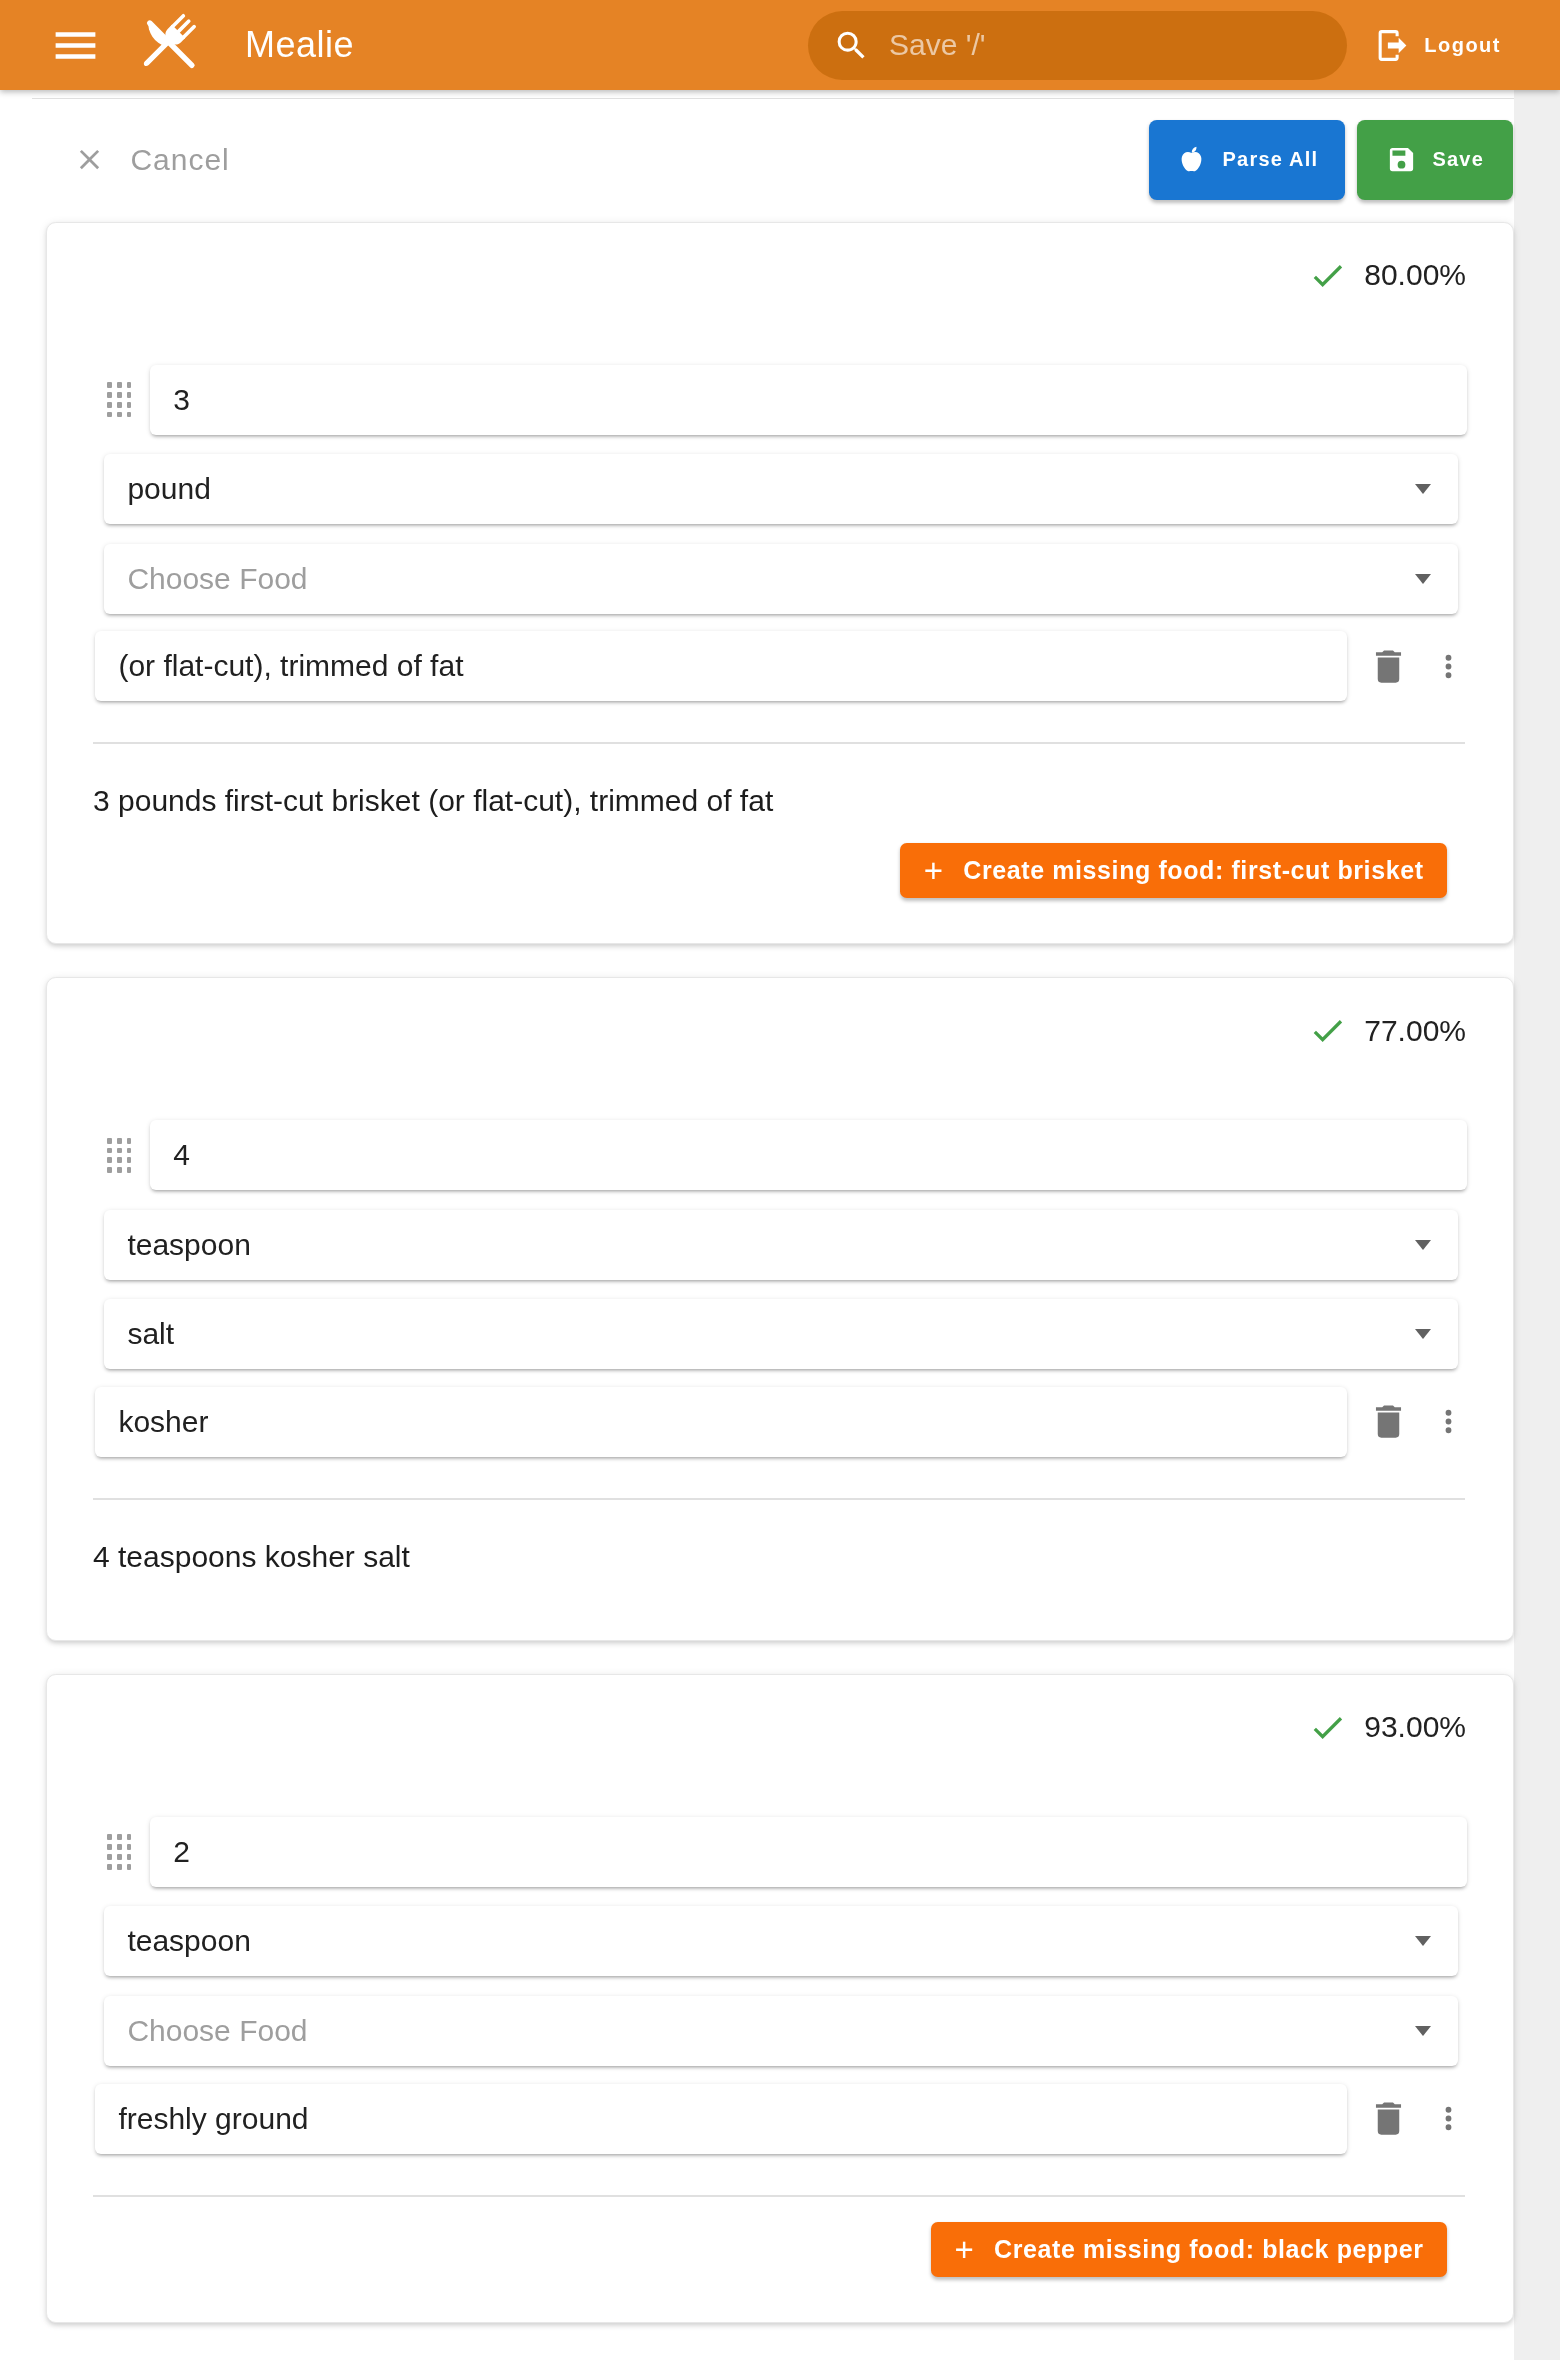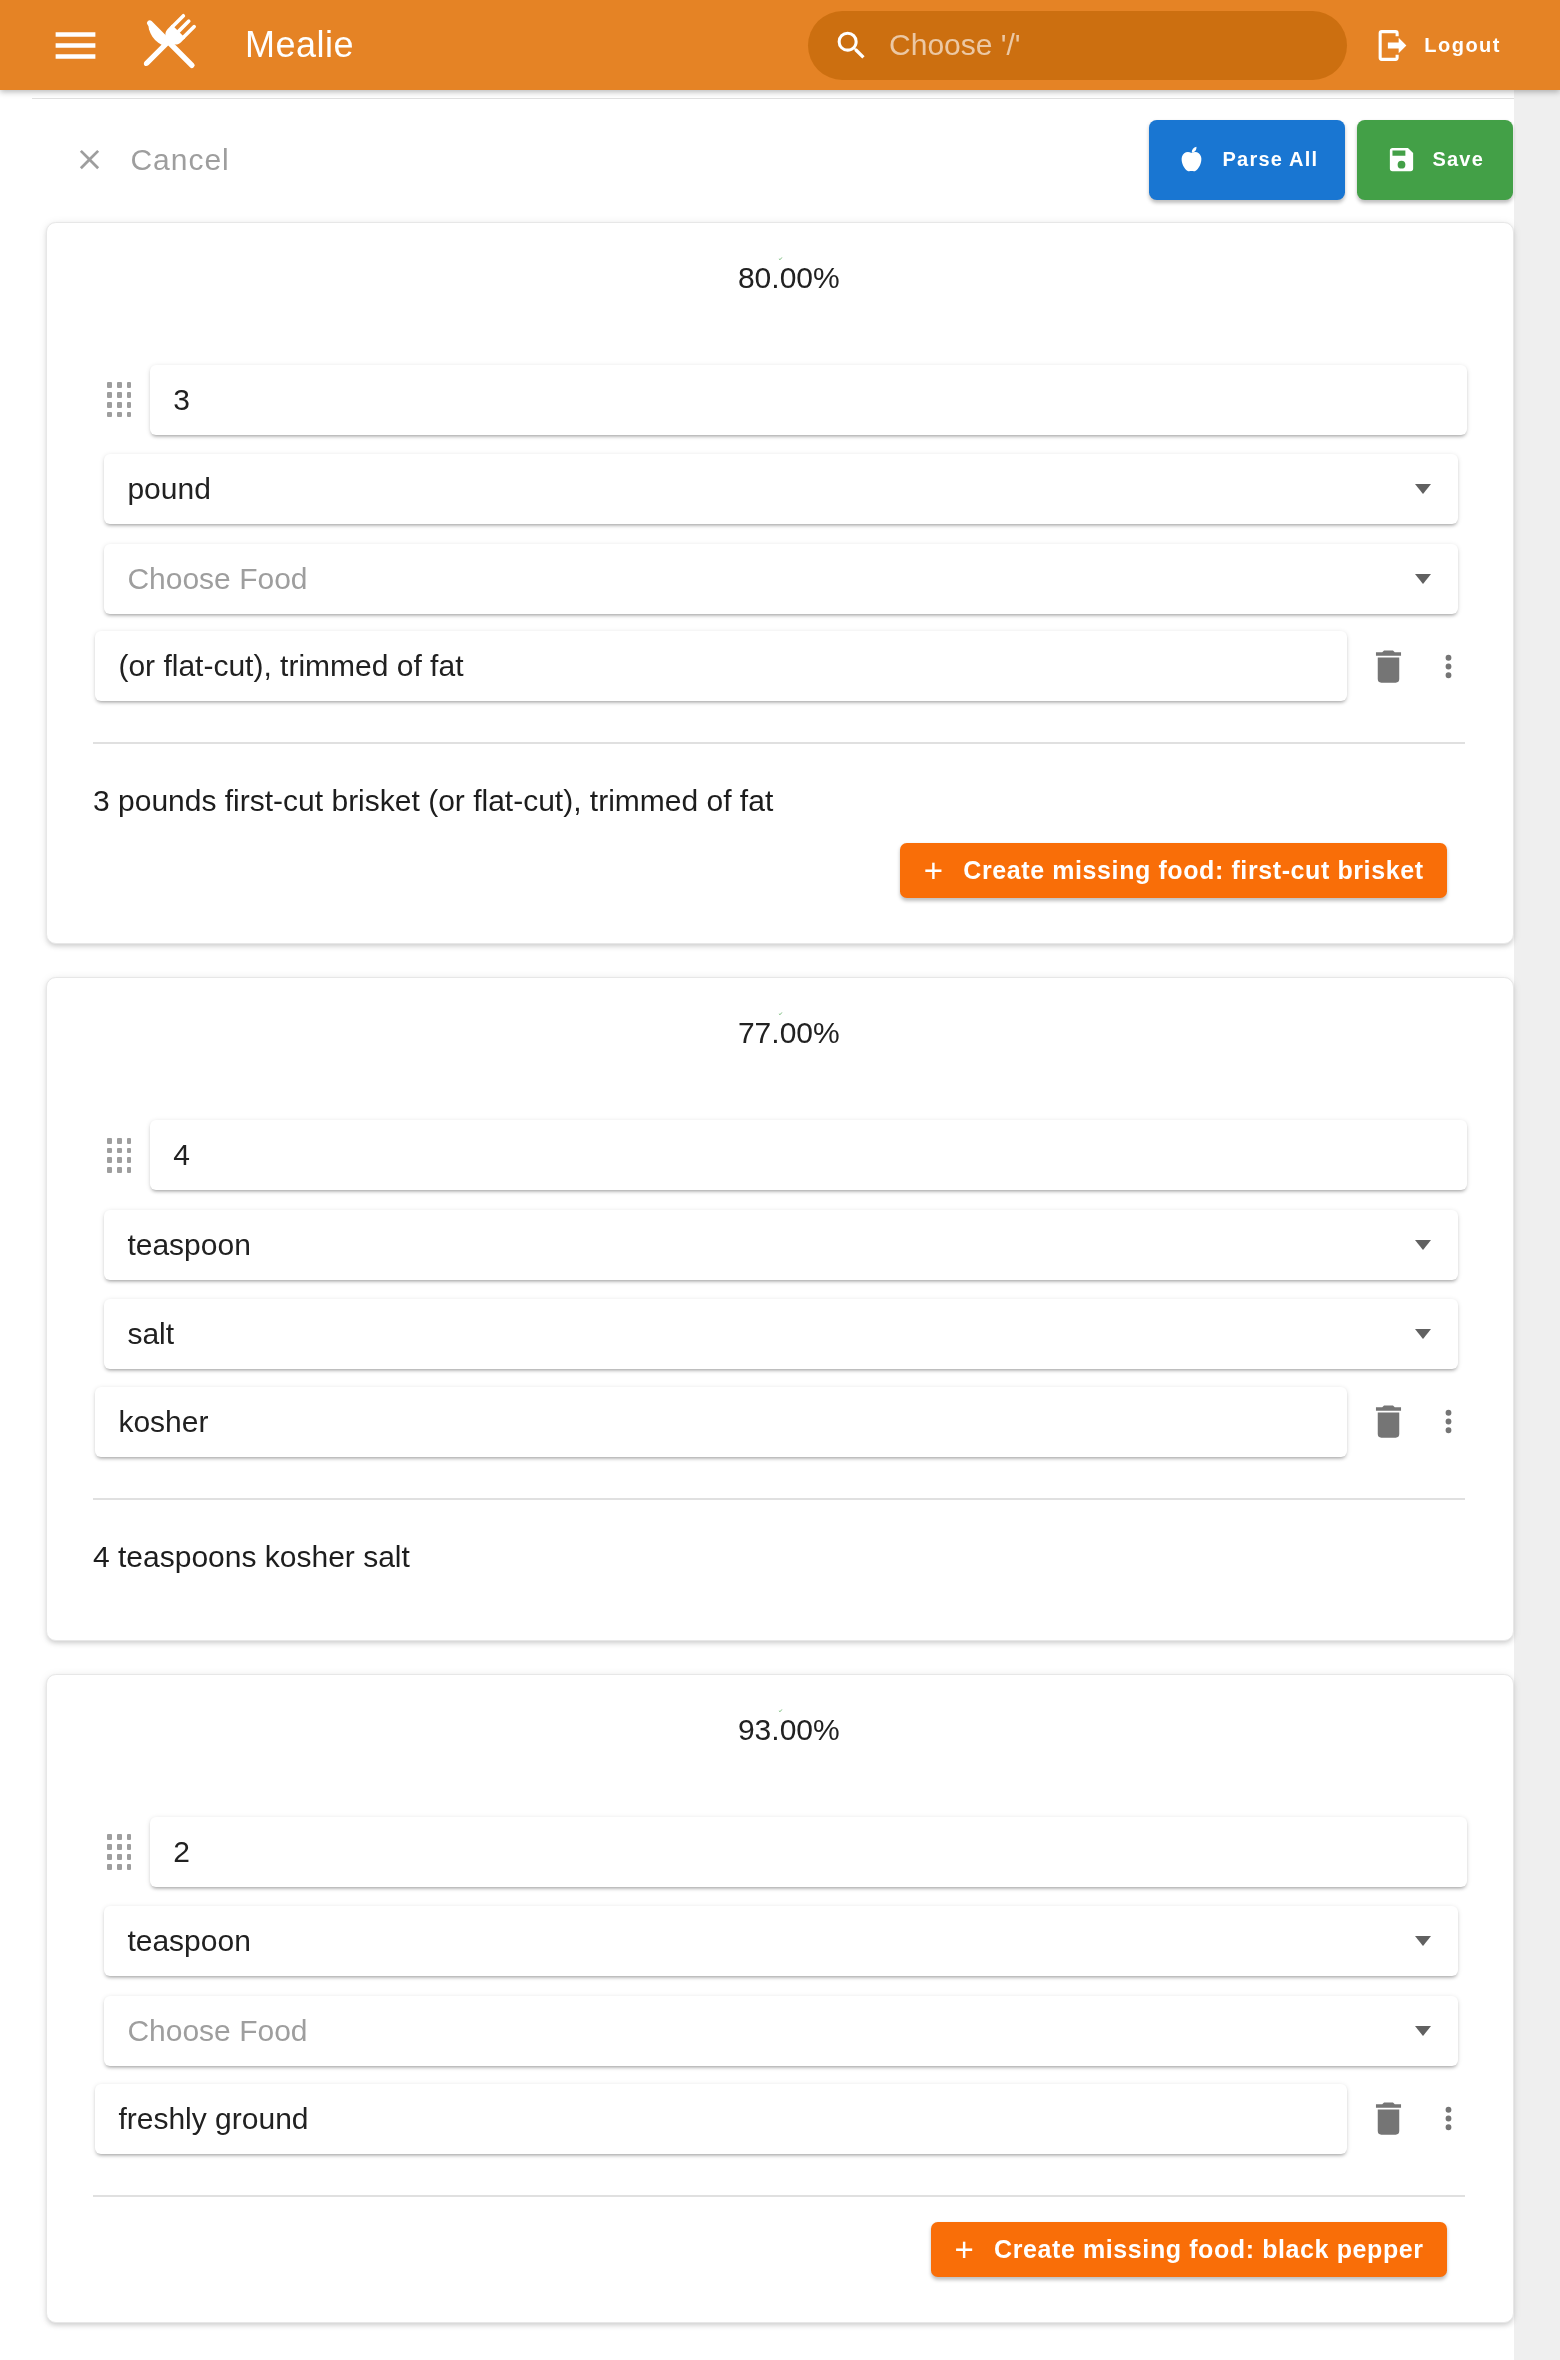--- a/index.html
+++ b/index.html
@@ -56,21 +56,21 @@
   
   .card {
     background:#fff; border:1px solid #e7e7e7; border-radius:9.8px;
     margin:0 46px 33px 46px;
     box-shadow:0 2.9px 4.9px -1px rgba(0,0,0,.16), 0 1px 9.8px rgba(0,0,0,.07);
     padding-bottom:45px;
   }
   .card.clipped { margin-bottom:0; }
   .card.pad-lg { padding-bottom:66px; }
 
-  .conf-row { display:flex; justify-content:flex-end; align-items:center; margin:33px 47px 0 47px; height:39px;flex-direction:column; }
+  .conf-row { display:flex; justify-content:flex-end; align-items:center; margin:33px 47px 0 47px; height:39px; }
   .conf-row svg { width:39px; height:39px; color:#43A047; }
   .conf-value { font-size:30px; color:#212121; margin-left:17.6px; }
 
   .qty-row { display:flex; align-items:center; margin:70px 46px 0 60px; }
   .drag-handle {
     display:grid; grid-template-columns:repeat(3,4.9px); gap:3.9px 4.9px;
     cursor:grab; flex:0 0 auto;
   }
   .drag-handle i { width:4.9px; height:5.9px; background:#9e9e9e; border-radius:1px; display:block; }
 
@@ -131,21 +131,21 @@
       <path d="M12.6 2 C9.8 4.2 9.1 8.2 10.8 11.5 L12.6 11.5 Z"></path>
       <rect x="11.5" y="2" width="1.7" height="20" rx="0.8"></rect>
     </g>
   </svg>
   <span class="app-title">Mealie</span>
   <div class="spacer"></div>
   <div class="searchbox">
     <svg class="mag" viewBox="0 0 24 24" fill="currentColor">
         <path d="M9.5,3A6.5,6.5 0 0,1 16,9.5C16,11.11 15.41,12.59 14.44,13.73L14.71,14H15.5L20.5,19L19,20.5L14,15.5V14.71L13.73,14.44C12.59,15.41 11.11,16 9.5,16A6.5,6.5 0 0,1 3,9.5A6.5,6.5 0 0,1 9.5,3M9.5,5C7,5 5,7 5,9.5C5,12 7,14 9.5,14C12,14 14,12 14,9.5C14,7 12,5 9.5,5Z"></path>
       </svg>
-    <span class="search-ph">Choose '/'</span>
+    <span class="search-ph">Save '/'</span>
   </div>
   <div class="logout">
     <svg viewBox="0 0 24 24" fill="currentColor">
         <path d="M16,17V14H9V10H16V7L21,12L16,17M14,2A2,2 0 0,1 16,4V6H14V4H5V20H14V18H16V20A2,2 0 0,1 14,22H5A2,2 0 0,1 3,20V4A2,2 0 0,1 5,2H14Z"></path>
       </svg>
     <span class="logout-label">Logout</span>
   </div>
 </header>
 
 <div class="scroll-track"></div>

